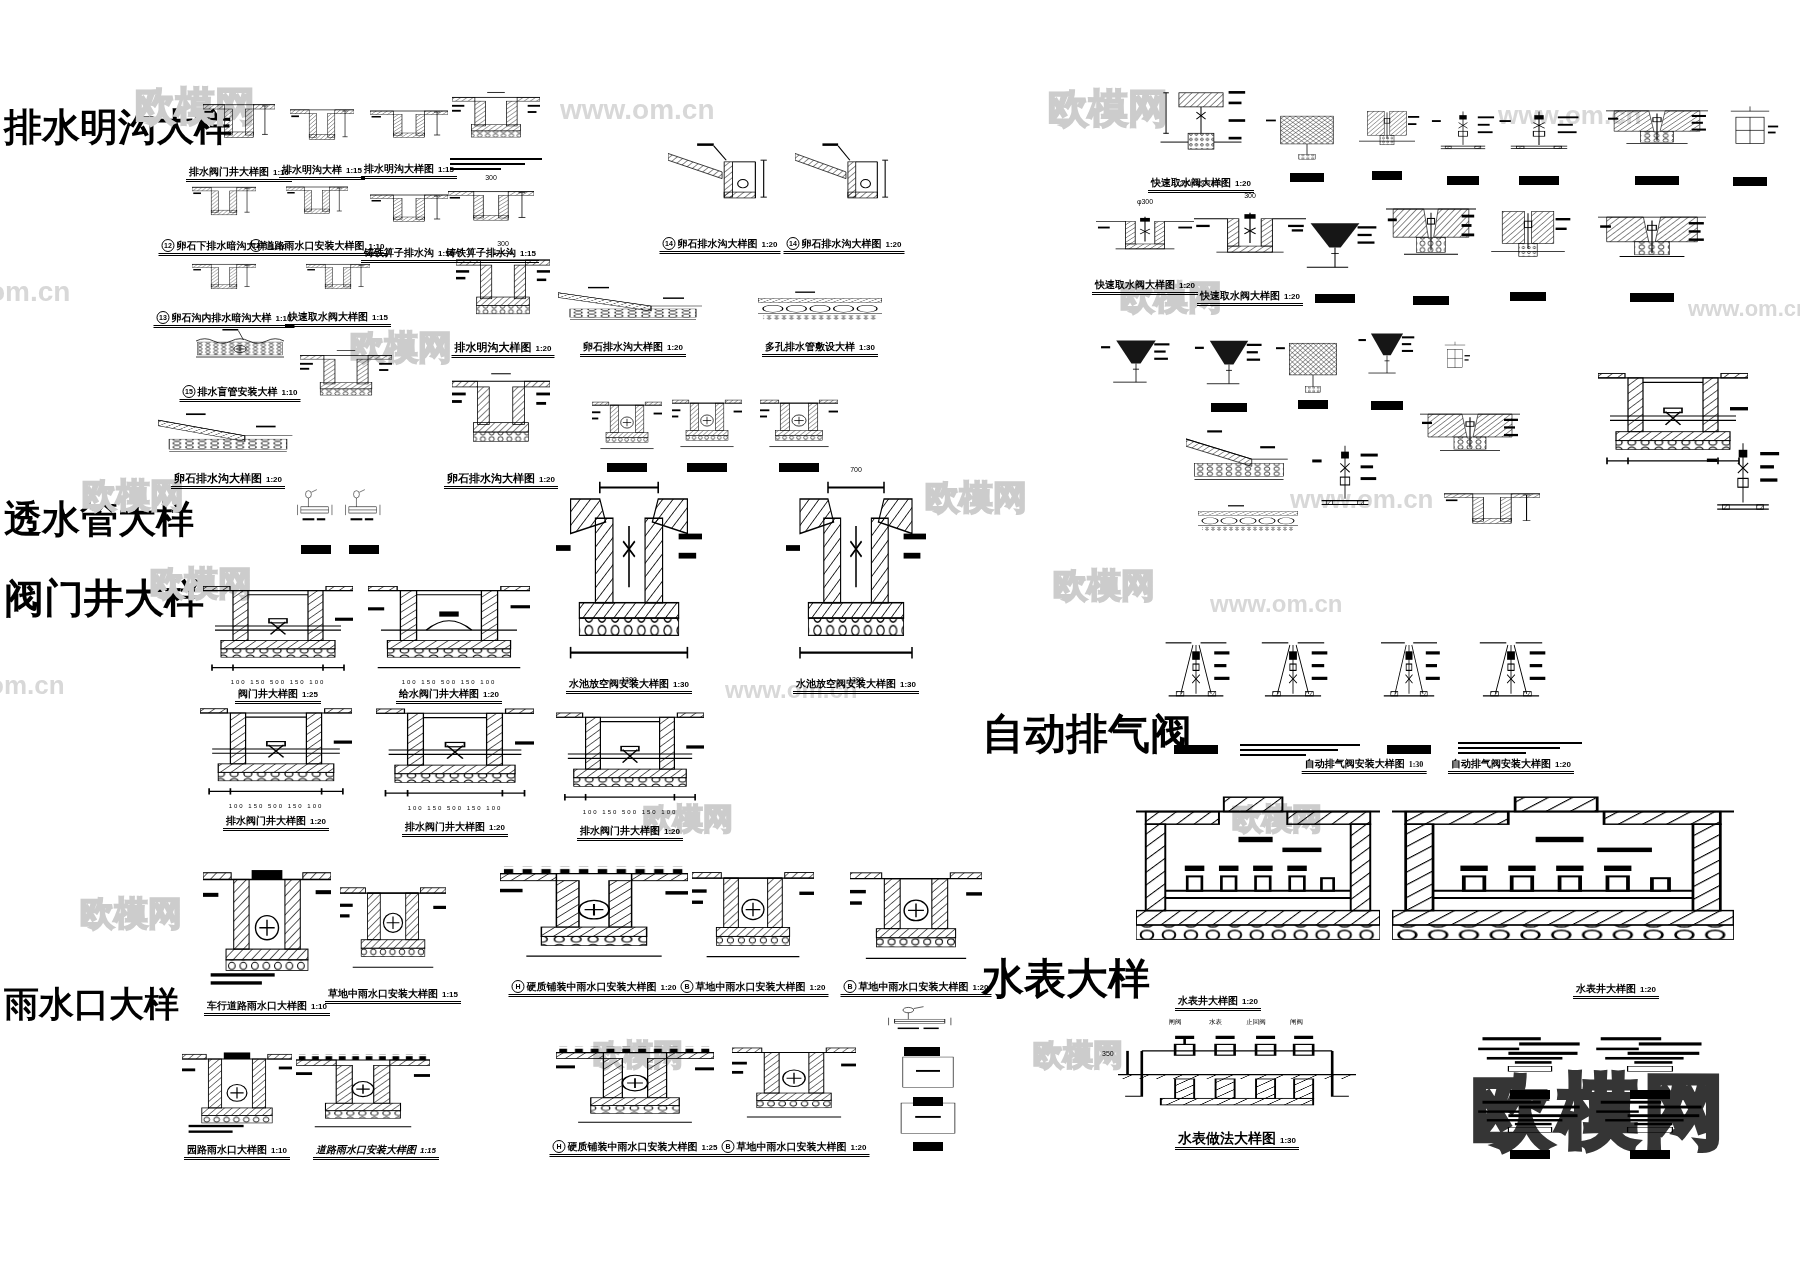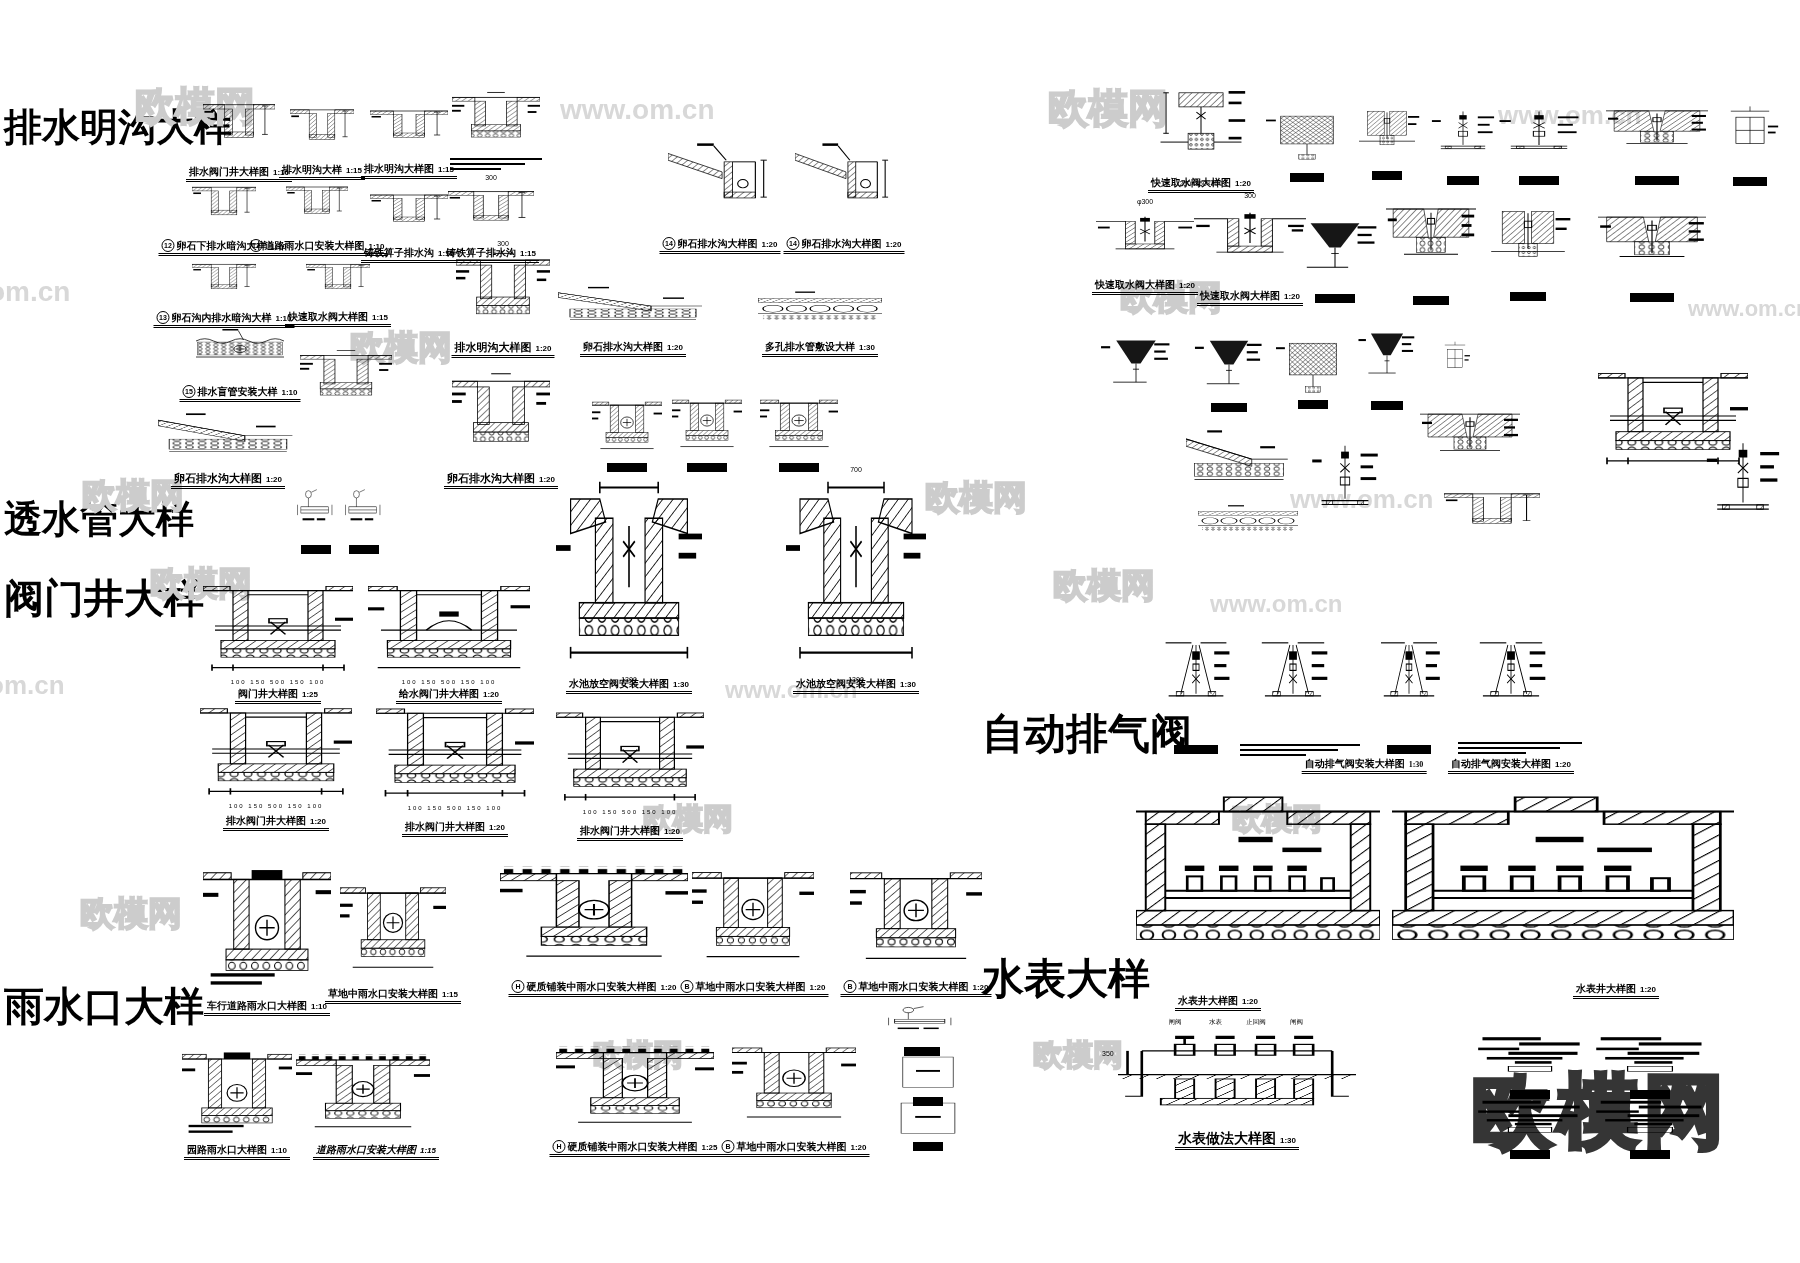--- a/index.html
+++ b/index.html
@@ -52,21 +52,21 @@
       <pattern id="sq" width="10" height="6" patternUnits="userSpaceOnUse">
         <rect x="2" y="1" width="5" height="4" fill="#000"></rect>
       </pattern>
     </defs>
   </svg>
 
   
   <div class="title" style="left:4px;top:108px;font-size:38px;">排水明沟大样</div>
   <div class="title" style="left:4px;top:500px;font-size:38px;">透水管大样</div>
   <div class="title" style="left:4px;top:578px;font-size:40px;">阀门井大样</div>
-  <div class="title" style="left:4px;top:986px;font-size:40px;">雨水口大样</div>
+  <div class="title" style="left:4px;top:986px;font-size:35px;">雨水口大样</div>
   <div class="title" style="left:982px;top:674px;font-size:42px;margin-top:39px;">自动排气阀</div>
   <div class="title" style="left:982px;top:958px;font-size:42px;">水表大样</div>
 
   
   <div class="logo" style="left:1472px;top:1072px;font-size:80px;letter-spacing:6px;">欧模网</div>
 
   
   <div id="layer">
       <div class="wm o" style="left: 135px; top: 86px; font-size: 40px;">欧模网</div>
       <div class="wm l" style="left: 560px; top: 96px; font-size: 28px;">www.om.cn</div>

